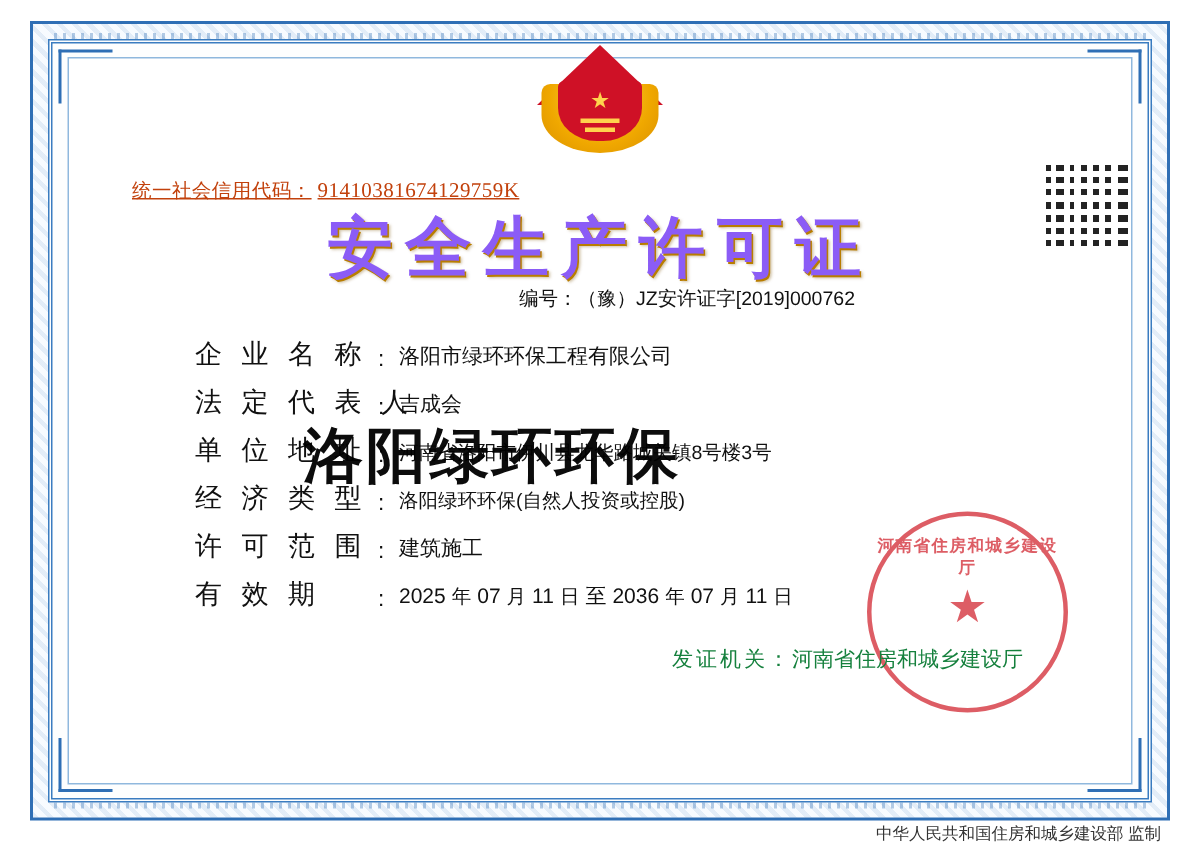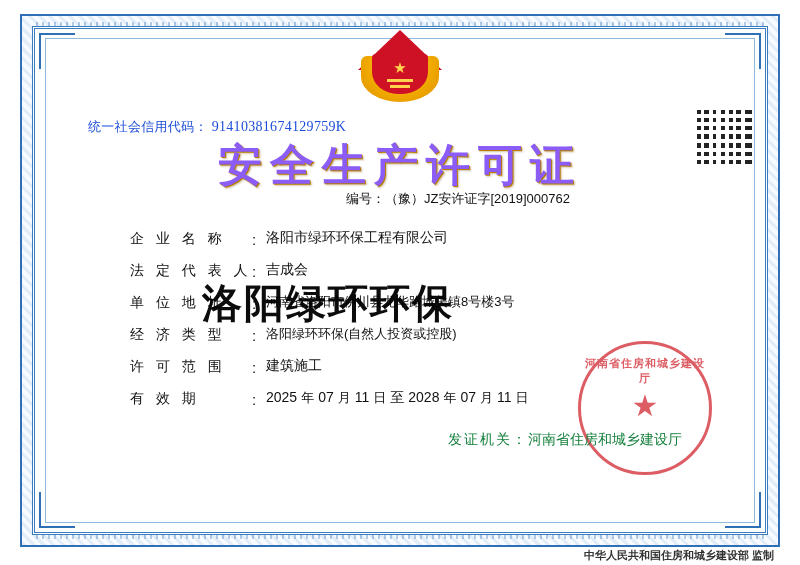--- a/index.html
+++ b/index.html
@@ -132,23 +132,24 @@
       linear-gradient(0deg, #fff 0 7%, transparent 7% 14%, #fff 14% 21%, transparent 21% 28%, #fff 28% 35%, transparent 35% 43%, #fff 43% 50%, transparent 50% 58%, #fff 58% 65%, transparent 65% 72%, #fff 72% 79%, transparent 79% 86%, #fff 86% 93%, transparent 93% 100%);
     background-blend-mode: screen;
     opacity: 0.92;
   }
 
   .credit-code {
     position: absolute;
     left: 88px;
     top: 118px;
     font-size: 13px;
-    color: #1d4ed8;
+    color: #c2410c;
     letter-spacing: 0.3px;
     white-space: nowrap;
+    text-decoration: underline;
   }
   .credit-code .code-val {
     margin-left: 4px;
     font-family: "Liberation Serif", serif;
     font-size: 14px;
   }
 
   .cert-title {
     position: absolute;
     left: 0;
@@ -181,21 +182,21 @@
     top: 216px;
     right: 70px;
   }
   .row {
     display: flex;
     align-items: flex-end;
     height: 32px;
   }
   .row .label {
     width: 122px;
-    font-size: 14px;
+    font-size: 18px;
     color: #111;
     letter-spacing: 4px;
     white-space: nowrap;
     font-weight: 500;
   }
   .row .colon {
     width: 14px;
     font-size: 15px;
     color: #111;
   }
@@ -293,21 +294,20 @@
   .issue-date .lab { letter-spacing: 2px; }
   .issue-date .unit { font-size: 13px; }
 
   .footer-note {
     position: absolute;
     right: 26px;
     bottom: 2px;
     font-size: 11px;
     color: #333;
     white-space: nowrap;
-    font-weight: bold;
   }
 
   .guilloche-top {
     position: absolute;
     left: 14px;
     right: 14px;
     top: 6px;
     height: 14px;
     background: repeating-linear-gradient(90deg, rgba(47,111,181,0.35) 0 2px, transparent 2px 6px);
   }
@@ -388,21 +388,21 @@
       <span class="colon">:</span>
       <span class="value">
         <span class="validity">
           <span class="seg">2025</span>
           <span class="unit">年</span>
           <span class="seg">07</span>
           <span class="unit">月</span>
           <span class="seg">11</span>
           <span class="unit">日</span>
           <span class="seg">至</span>
-          <span class="seg">2028</span>
+          <span class="seg">2036</span>
           <span class="unit">年</span>
           <span class="seg">07</span>
           <span class="unit">月</span>
           <span class="seg">11</span>
           <span class="unit">日</span>
         </span>
       </span>
     </div>
   </div>
 

